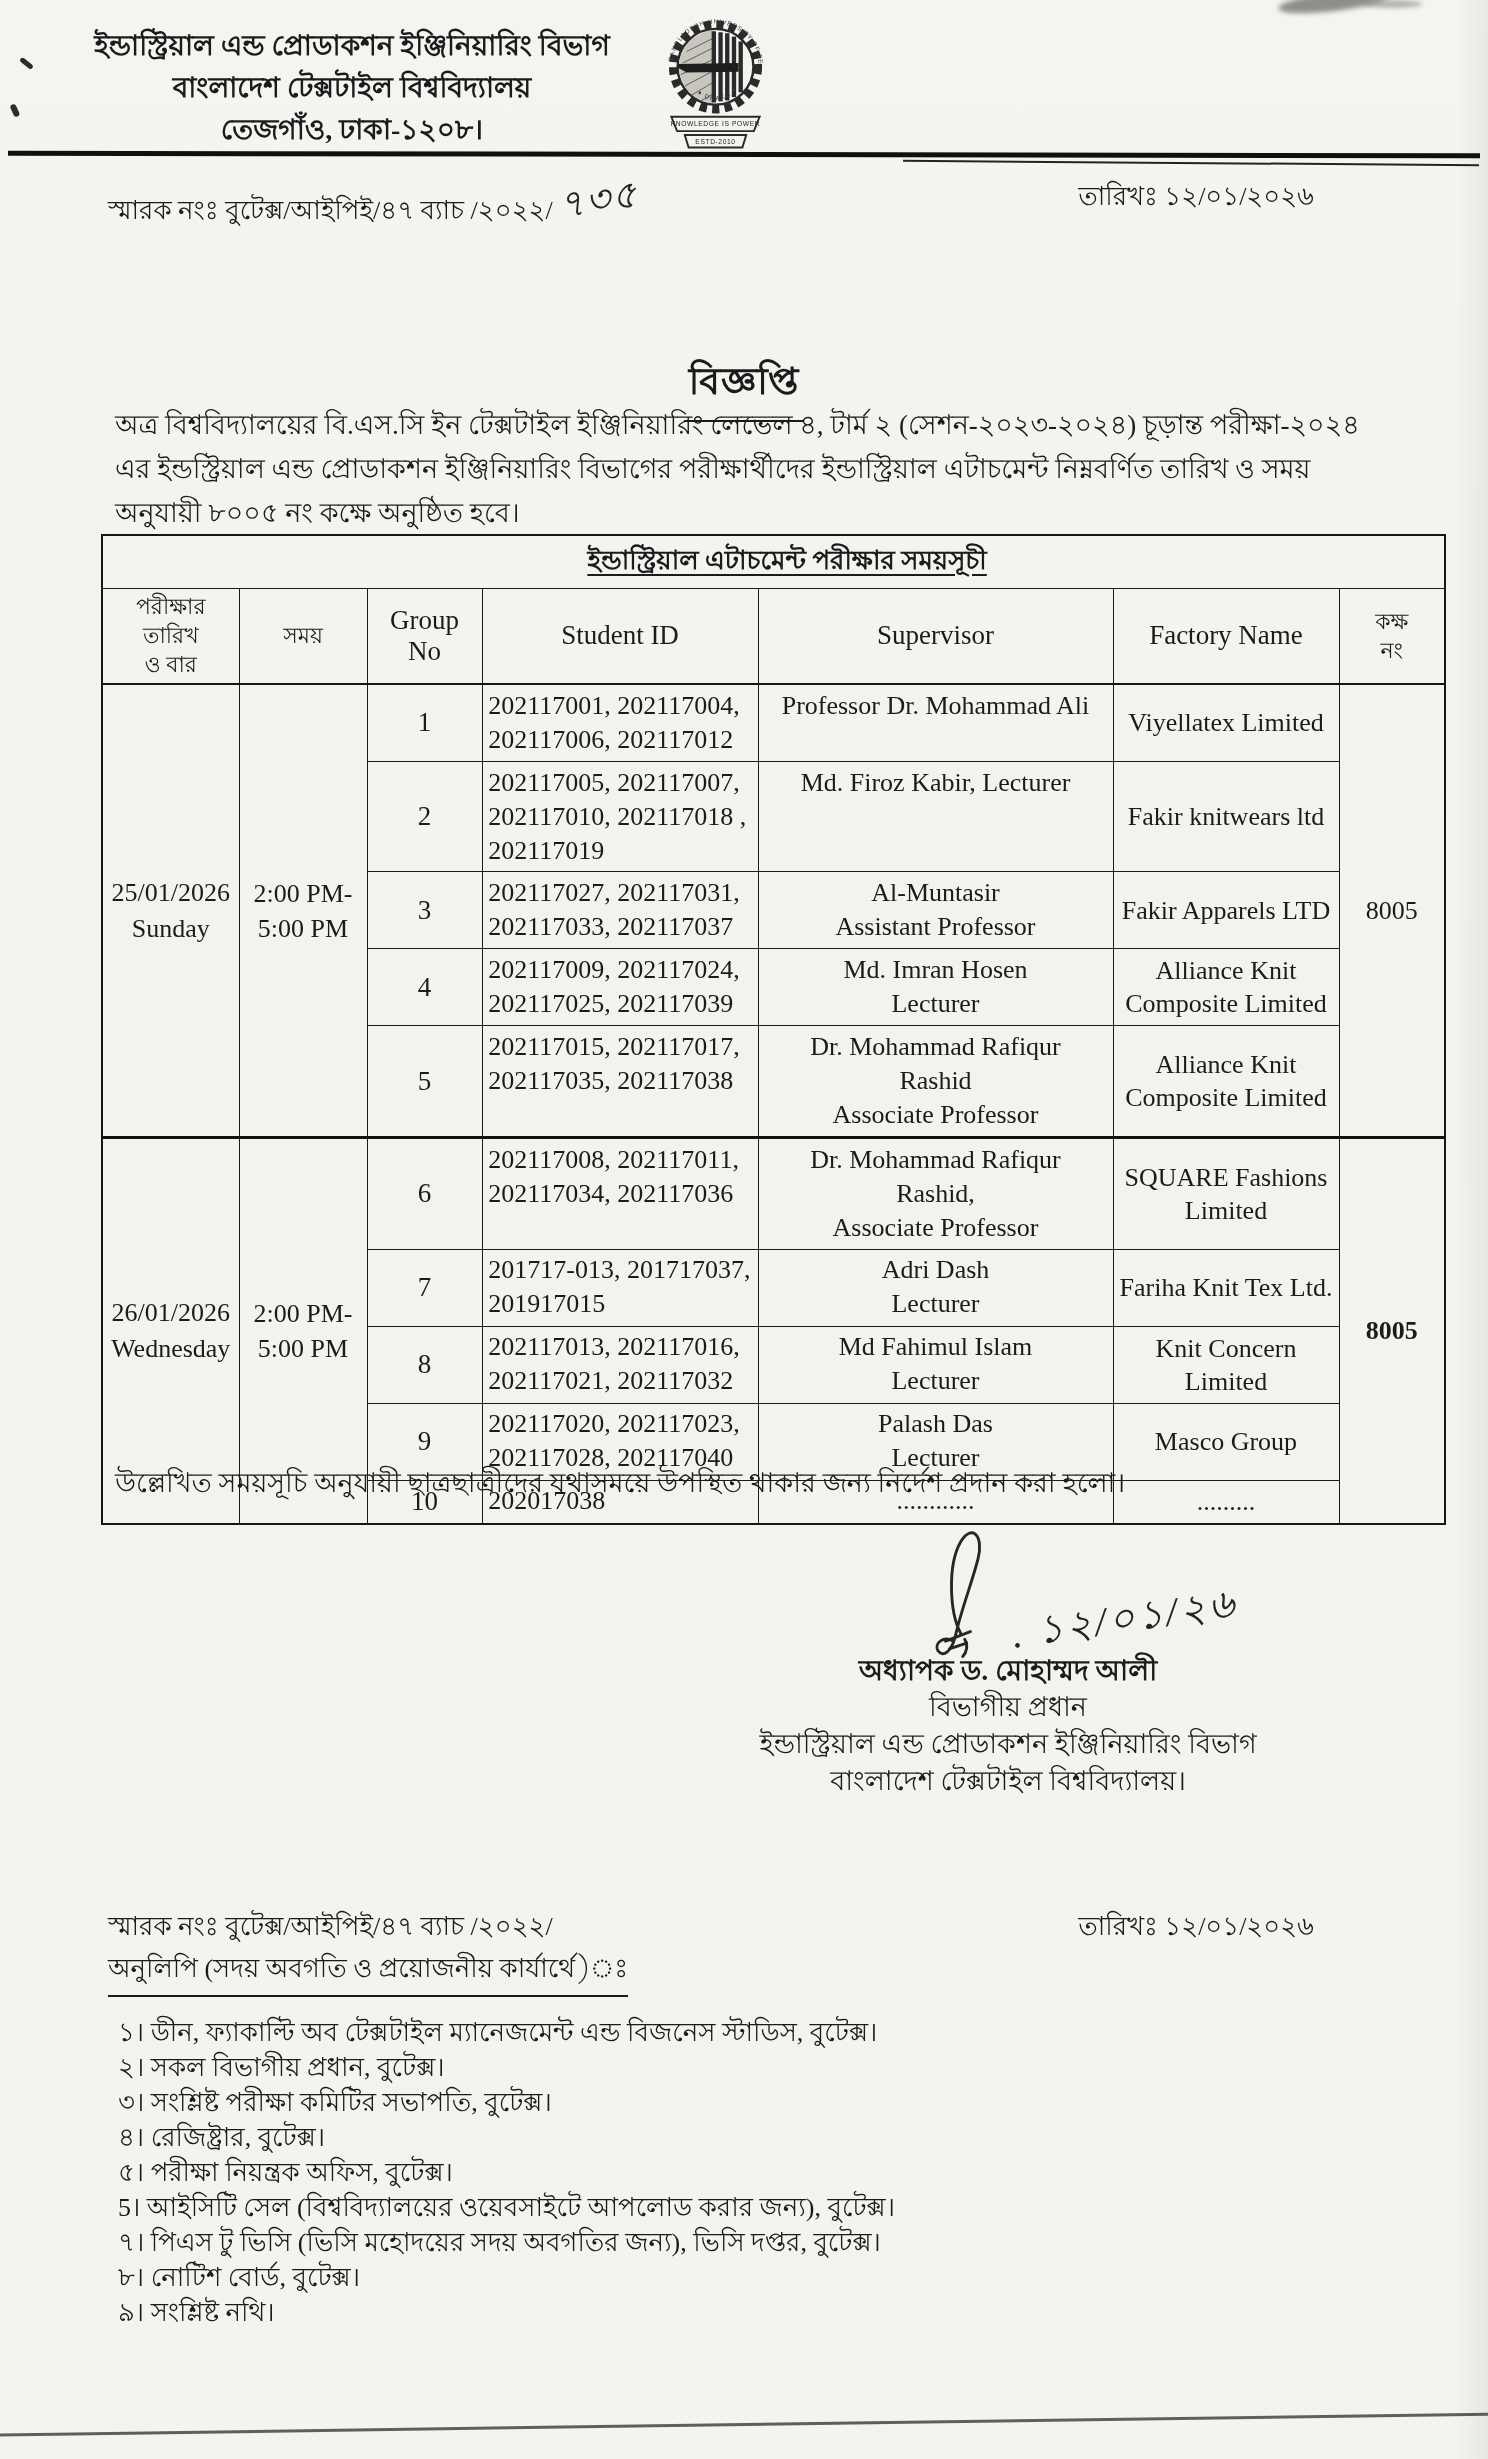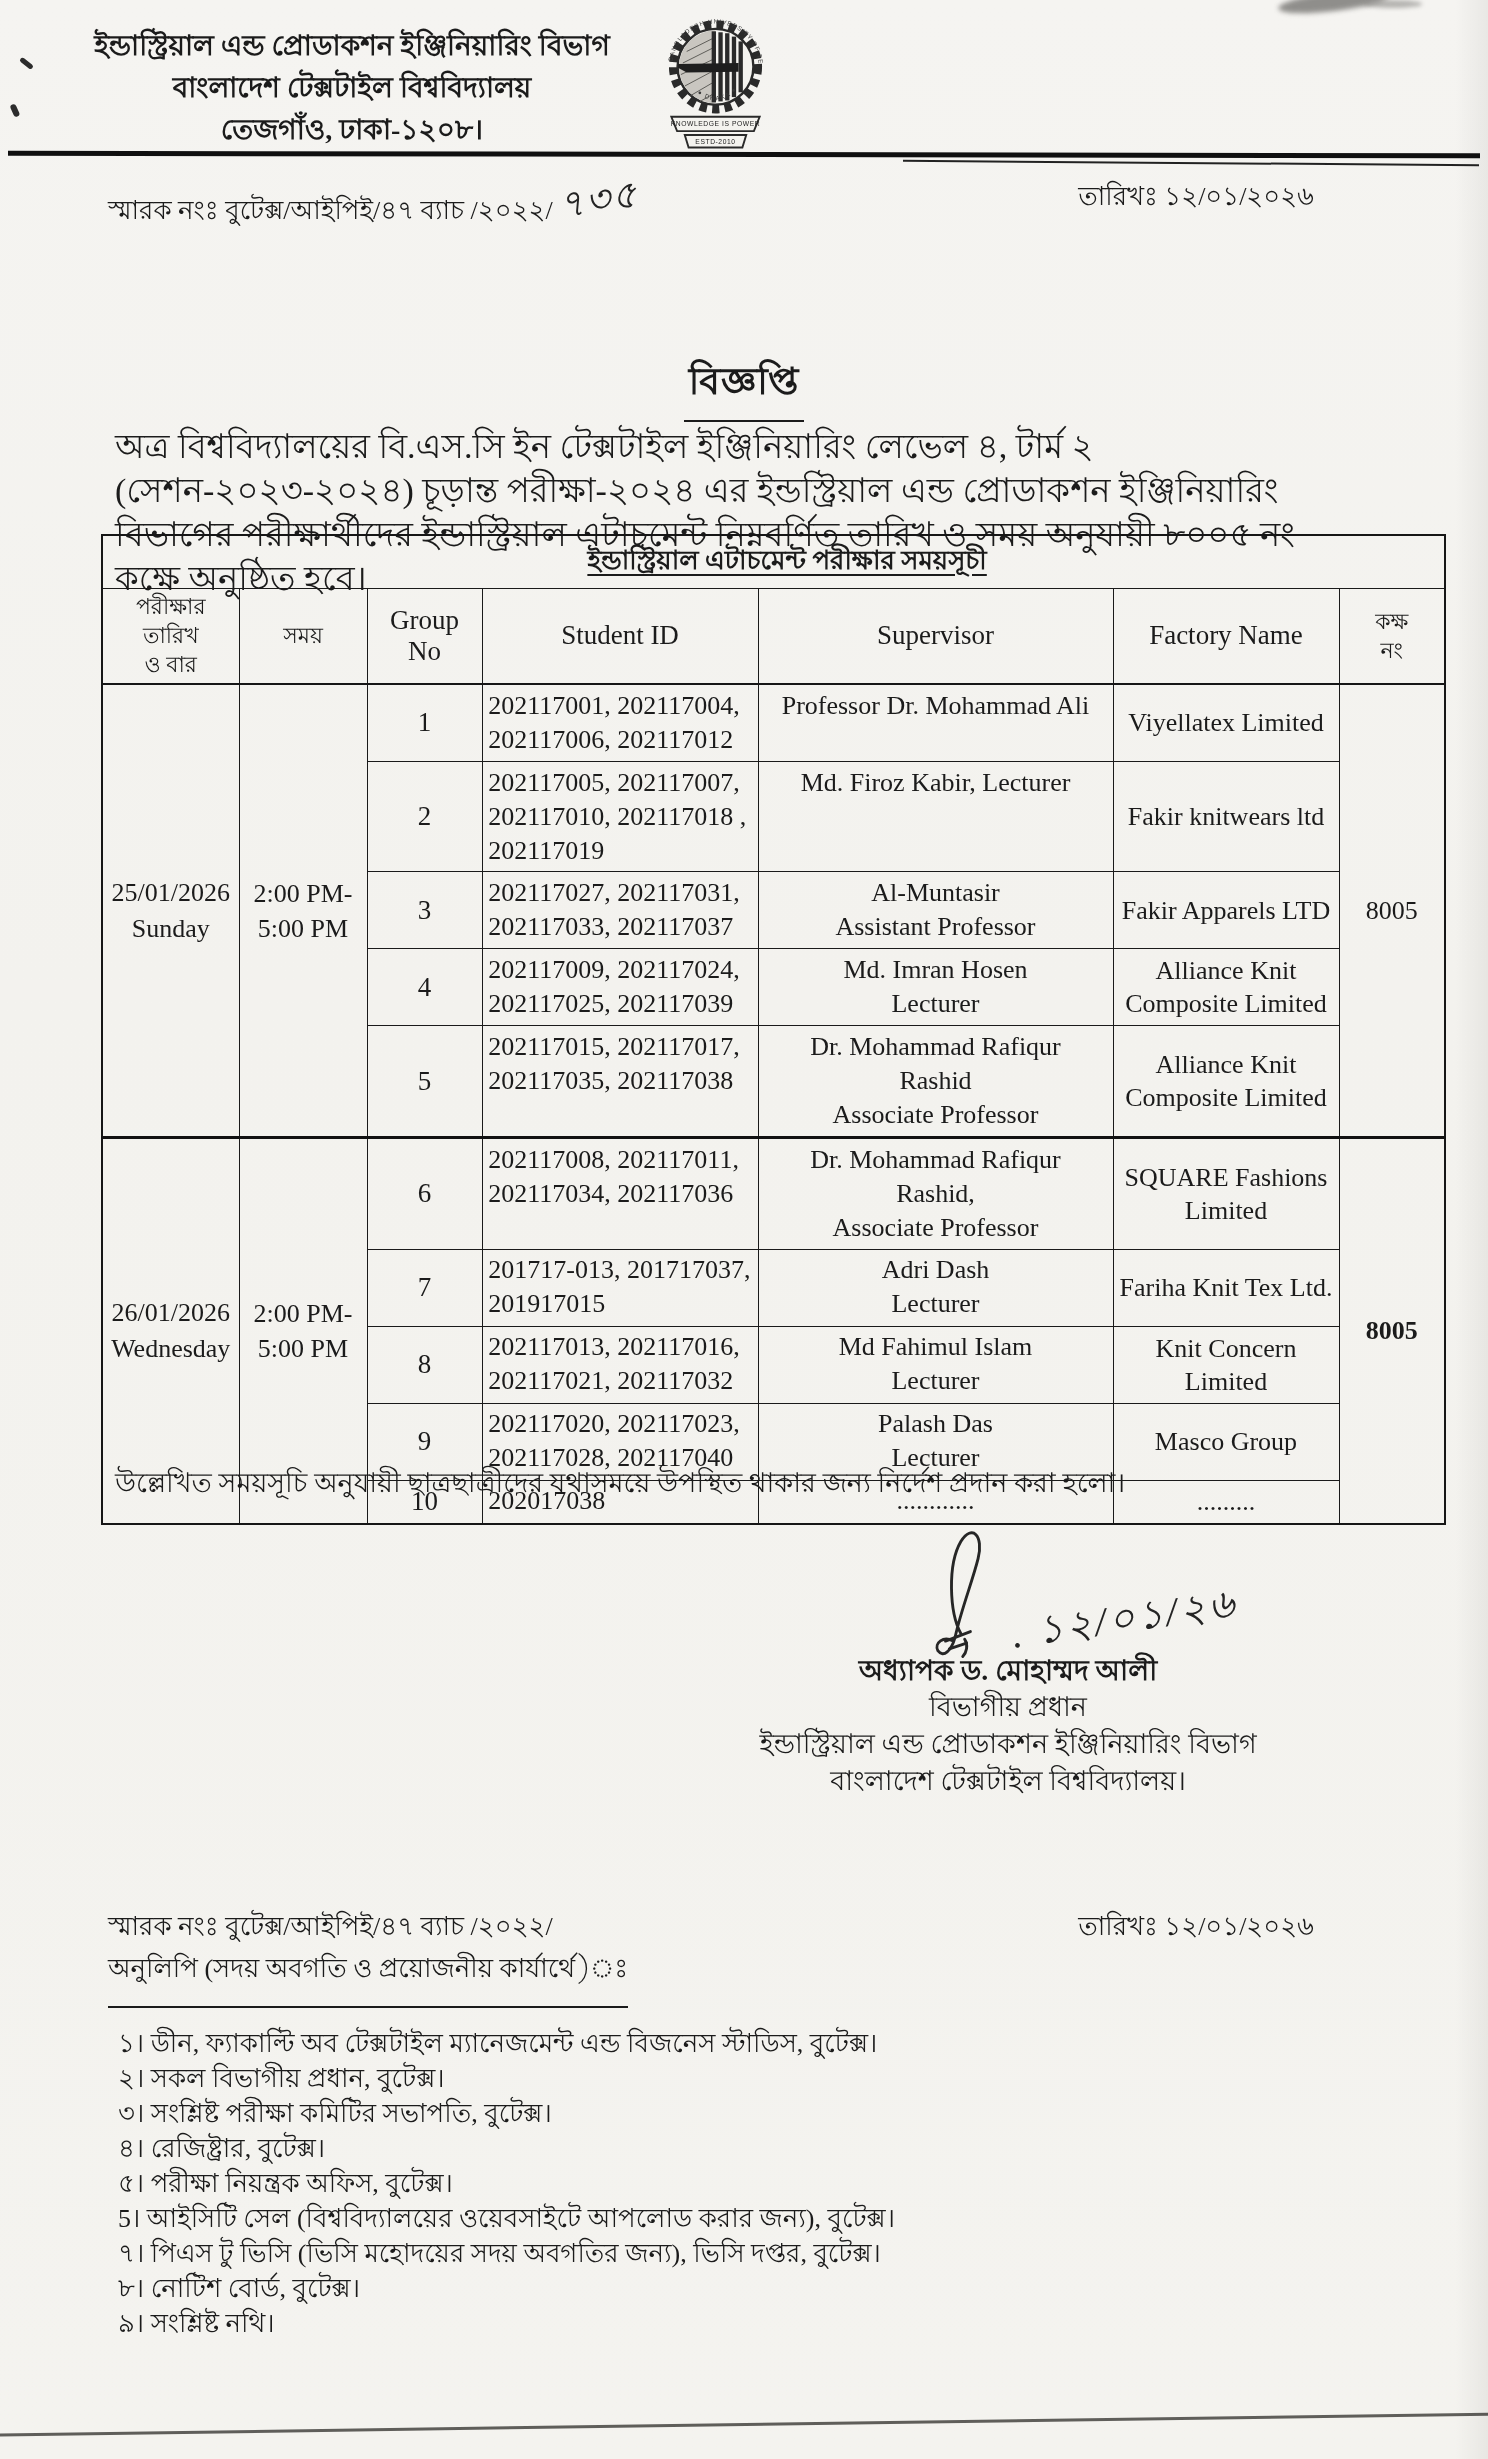--- a/index.html
+++ b/index.html
@@ -34,21 +34,21 @@
   
   .memo{position:absolute; left:108px; width:1206px; display:flex; justify-content:space-between; font-size:26px;}
   .memo1{top:176px;} .memo2{top:1906px;}
   .hand-no{display:inline-block; font-size:38px; font-style:italic; letter-spacing:1.9px;
     transform:rotate(-9deg) translateY(-6.7px); margin-left:7.7px; color:#242424;}
   
   .title-wrap{position:absolute; top:352px; left:0; width:100%; text-align:center;}
   .title-wrap span{display:inline-block; font-size:37px; font-weight:600; letter-spacing:1px;
     padding:0 4.8px 4.8px; border-bottom:2.9px solid #1b1b1b;}
   
-  .para{position:absolute; top:425px; left:115px; width:1249px; font-size:34px; line-height:44px; text-align:left;}
+  .para{position:absolute; top:403px; left:115px; width:1249px; font-size:27px; line-height:44px; text-align:left;}
   
   .table-wrap{position:absolute; top:534px; left:101px;}
   table.schedule{border-collapse:collapse; table-layout:fixed; width:1343px; border:2.9px solid #161616;}
   .schedule th,.schedule td{border:1.9px solid #1a1a1a; padding:3.8px 5.8px; white-space:pre-line; overflow:hidden;}
   .caption-row th{height:37px; font-size:26px; font-weight:bold; text-align:center;
     text-decoration:underline; text-underline-offset:4.8px; border-bottom:1.9px solid #1a1a1a;padding-left:33px;}
   .header-row th{height:60px; text-align:center; vertical-align:middle; font-weight:normal; border-bottom:2.9px solid #161616;}
   .h-bn{font-size:22px; line-height:29px;}
   .h-en{font-size:27px; line-height:31px;}
   .schedule tbody tr{height:77px;}
@@ -65,21 +65,21 @@
   
   .instruction{position:absolute; top:1462px; left:115px; width:1249px; font-size:27px;}
   
   .sig-squiggle{position:absolute; top:1526px; left:911px;}
   .hand-date{position:absolute; top:1587px; left:1011px; font-size:40px; font-style:italic;
     letter-spacing:2.9px; transform:rotate(-8deg); color:#242424;}
   .sig-block{position:absolute; top:1652px; left:672px; width:672px; text-align:center; font-size:27px; line-height:37px;}
   .sig-name{font-weight:bold; font-size:28px;}
   
   .dist{position:absolute; top:1948px; left:108px; width:1249px; font-size:26px;}
-  .dist-heading{display:inline-block; border-bottom:2.4px solid #1b1b1b; padding-bottom:14px; margin-bottom:7.7px;}
+  .dist-heading{display:inline-block; border-bottom:2.4px solid #1b1b1b; padding-bottom:3px; margin-bottom:7.7px;}
   .dist ol{list-style:none; margin:10px; padding:0;}
   .dist li{line-height:35px;}
 </style>
 </head>
 <body>
 
 <div class="page">
 
   <div class="smudge-tr"></div>
   <div class="smudge-tr2"></div>

